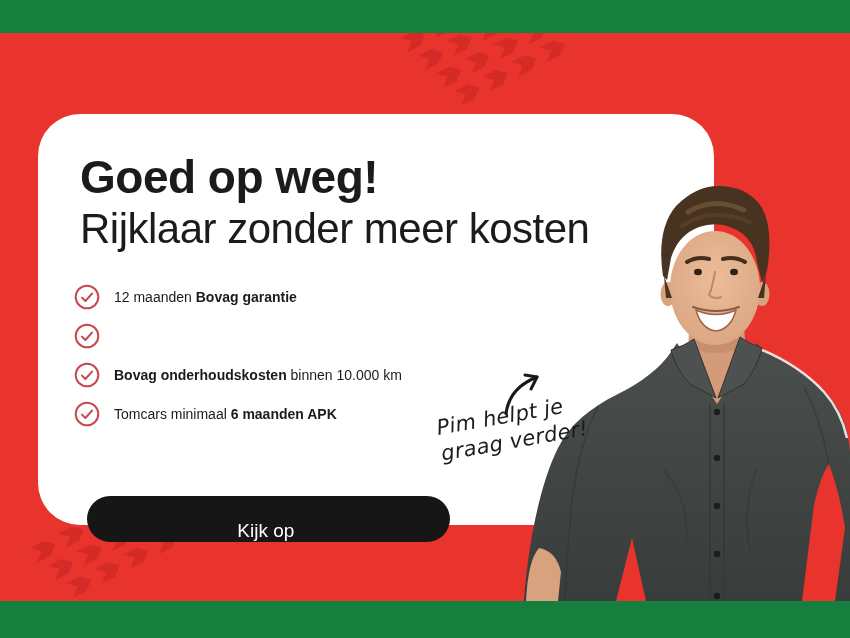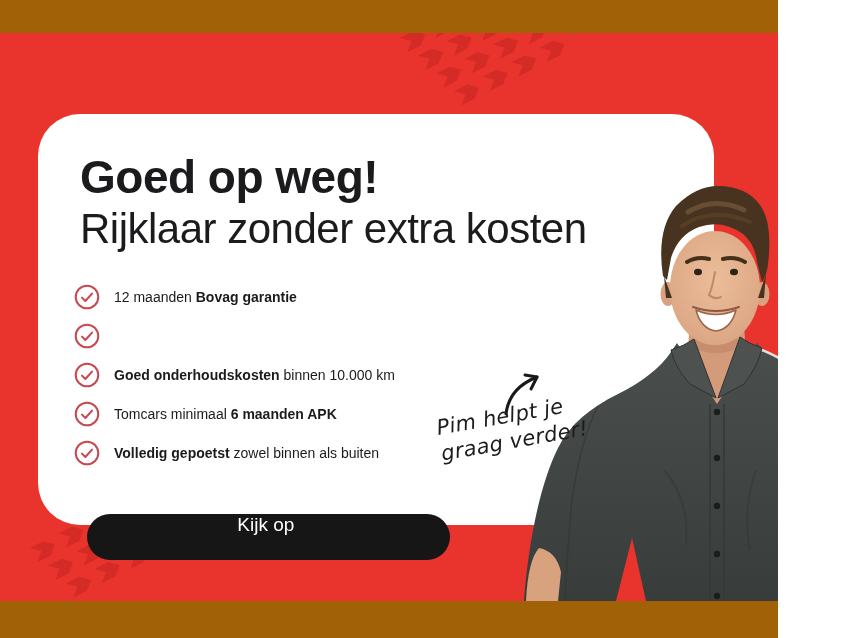--- a/index.html
+++ b/index.html
@@ -1,36 +1,36 @@
 <!DOCTYPE html>
 <html style="--background-red: #e9332d; --tire-track-red: #d52b26; --card-white: #ffffff; --text-dark: #1b1b1d; --check-red: #c6494f; --cta-black: #161616; --cta-text: #ffffff;"><head>
 <meta charset="utf-8">
 <style>
   :root{
     --background-red:#e9332d; --tire-track-red:#d52b26; --card-white:#ffffff;
     --text-dark:#1b1b1d; --check-red:#c6494f; --cta-black:#161616; --cta-text:#ffffff;
   }
   *{box-sizing:border-box;margin:0;padding:0}
   body{font-family:"Liberation Sans",sans-serif;background:#fff}
-  .stage{position:relative;width:778px;height:638px;overflow:hidden;background:#a16207}
+  .stage{position:relative;width:850px;height:638px;overflow:hidden;background:#15803d}
 
   .red-band{position:absolute;left:0;top:33px;width:850px;height:568px;background:var(--background-red);overflow:hidden}
   .tread-svg{position:absolute;left:0;top:0;width:850px;height:568px;display:block}
 
   .card{position:absolute;left:38px;top:114px;width:676px;height:411px;background:var(--card-white);border-radius:42px;z-index:2}
   .headline{position:absolute;left:42px;top:40px;font-size:46px;line-height:1.04;font-weight:800;letter-spacing:-0.5px;color:var(--text-dark)}
   .subtitle{position:absolute;left:42px;top:93px;font-size:42px;line-height:1.05;font-weight:400;letter-spacing:-0.5px;color:var(--text-dark)}
   .checklist{position:absolute;left:36px;top:170px;list-style:none}
   .checklist li{display:flex;align-items:center;gap:14px;height:26px;margin-bottom:13px;font-size:14px;color:var(--text-dark)}
   .checklist .seg{white-space:pre}
   .checklist .b{font-weight:700}
   .check-ic{flex:0 0 auto;display:block}
 
-  .cta{position:absolute;left:87px;top:514px;width:363px;height:46px;border-radius:23px;background:var(--cta-black);
-       color:var(--cta-text);display:flex;align-items:flex-start;justify-content:center;font-size:19px;z-index:5;border:none;cursor:pointer}
+  .cta{position:absolute;left:87px;top:496px;width:363px;height:46px;border-radius:23px;background:var(--cta-black);
+       color:var(--cta-text);display:flex;align-items:flex-end;justify-content:center;font-size:19px;z-index:5;border:none;cursor:pointer}
   .cta .seg{white-space:pre}
   .cta .b{font-weight:700}
 
   .note{position:absolute;left:438px;top:402px;z-index:4;transform:rotate(-10deg);
         font-family:"DejaVu Sans",sans-serif;font-style:italic;font-weight:500;
         font-size:21px;line-height:1.25;color:#1c1c1c;letter-spacing:.3px}
   .note-arrow{position:absolute;left:496px;top:366px;z-index:4}
 
   .man-svg{position:absolute;left:500px;top:176px;z-index:3;display:block}
 </style>
@@ -82,56 +82,49 @@
           <use href="#tb" x="80" y="48"></use>
           <use href="#tb" x="112" y="48"></use>
           <use href="#tb" x="144" y="48"></use>
           <use href="#tb" x="176" y="48"></use>
       </g>
     </svg>
   </div>
 
   <div class="card">
     <h1 class="headline">Goed op weg!</h1>
-    <h2 class="subtitle">Rijklaar zonder extra kosten</h2>
+    <h2 class="subtitle">Rijklaar zonder meer kosten</h2>
 
     <ul class="checklist">
       <li>
         <svg class="check-ic" width="26" height="26" viewBox="0 0 26 26" aria-hidden="true">
           <circle cx="13" cy="13" r="11.3" fill="none" style="stroke:var(--check-red)" stroke-width="2"></circle>
           <path d="M8 13.6 L11.4 17 L18 9.6" fill="none" style="stroke:var(--check-red)" stroke-width="2" stroke-linecap="round" stroke-linejoin="round"></path>
         </svg>
         <span><span class="seg">12 maanden </span><span class="seg b">Bovag garantie</span><span class="seg"></span></span>
       </li>
       <li>
         <svg class="check-ic" width="26" height="26" viewBox="0 0 26 26" aria-hidden="true">
           <circle cx="13" cy="13" r="11.3" fill="none" style="stroke:var(--check-red)" stroke-width="2"></circle>
           <path d="M8 13.6 L11.4 17 L18 9.6" fill="none" style="stroke:var(--check-red)" stroke-width="2" stroke-linecap="round" stroke-linejoin="round"></path>
         </svg>
       </li>
       <li>
         <svg class="check-ic" width="26" height="26" viewBox="0 0 26 26" aria-hidden="true">
           <circle cx="13" cy="13" r="11.3" fill="none" style="stroke:var(--check-red)" stroke-width="2"></circle>
           <path d="M8 13.6 L11.4 17 L18 9.6" fill="none" style="stroke:var(--check-red)" stroke-width="2" stroke-linecap="round" stroke-linejoin="round"></path>
         </svg>
-        <span><span class="seg"></span><span class="seg b">Goed onderhoudskosten</span><span class="seg"> binnen 10.000 km</span></span>
+        <span><span class="seg"></span><span class="seg b">Bovag onderhoudskosten</span><span class="seg"> binnen 10.000 km</span></span>
       </li>
       <li>
         <svg class="check-ic" width="26" height="26" viewBox="0 0 26 26" aria-hidden="true">
           <circle cx="13" cy="13" r="11.3" fill="none" style="stroke:var(--check-red)" stroke-width="2"></circle>
           <path d="M8 13.6 L11.4 17 L18 9.6" fill="none" style="stroke:var(--check-red)" stroke-width="2" stroke-linecap="round" stroke-linejoin="round"></path>
         </svg>
         <span><span class="seg">Tomcars minimaal </span><span class="seg b">6 maanden APK</span><span class="seg"></span></span>
-      </li>
-      <li>
-        <svg class="check-ic" width="26" height="26" viewBox="0 0 26 26" aria-hidden="true">
-          <circle cx="13" cy="13" r="11.3" fill="none" style="stroke:var(--check-red)" stroke-width="2"></circle>
-          <path d="M8 13.6 L11.4 17 L18 9.6" fill="none" style="stroke:var(--check-red)" stroke-width="2" stroke-linecap="round" stroke-linejoin="round"></path>
-        </svg>
-        <span><span class="seg"></span><span class="seg b">Volledig gepoetst</span><span class="seg"> zowel binnen als buiten</span></span>
       </li>
     </ul>
   </div>
 
   <svg class="note-arrow" width="58" height="52" viewBox="0 0 58 52" aria-hidden="true">
     <path d="M10 48 Q 13 22 41 11" fill="none" stroke="#191919" stroke-width="3" stroke-linecap="round"></path>
     <path d="M41 11 L29 9 M41 11 L35 23" fill="none" stroke="#191919" stroke-width="3" stroke-linecap="round"></path>
   </svg>
   <div class="note">
     <div>Pim helpt je</div>

